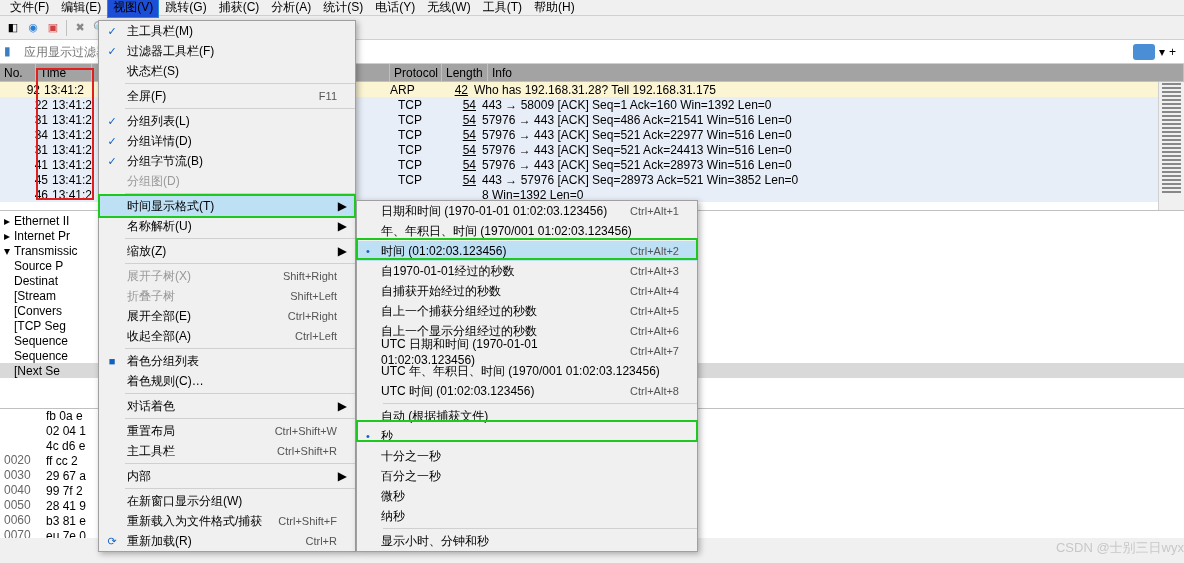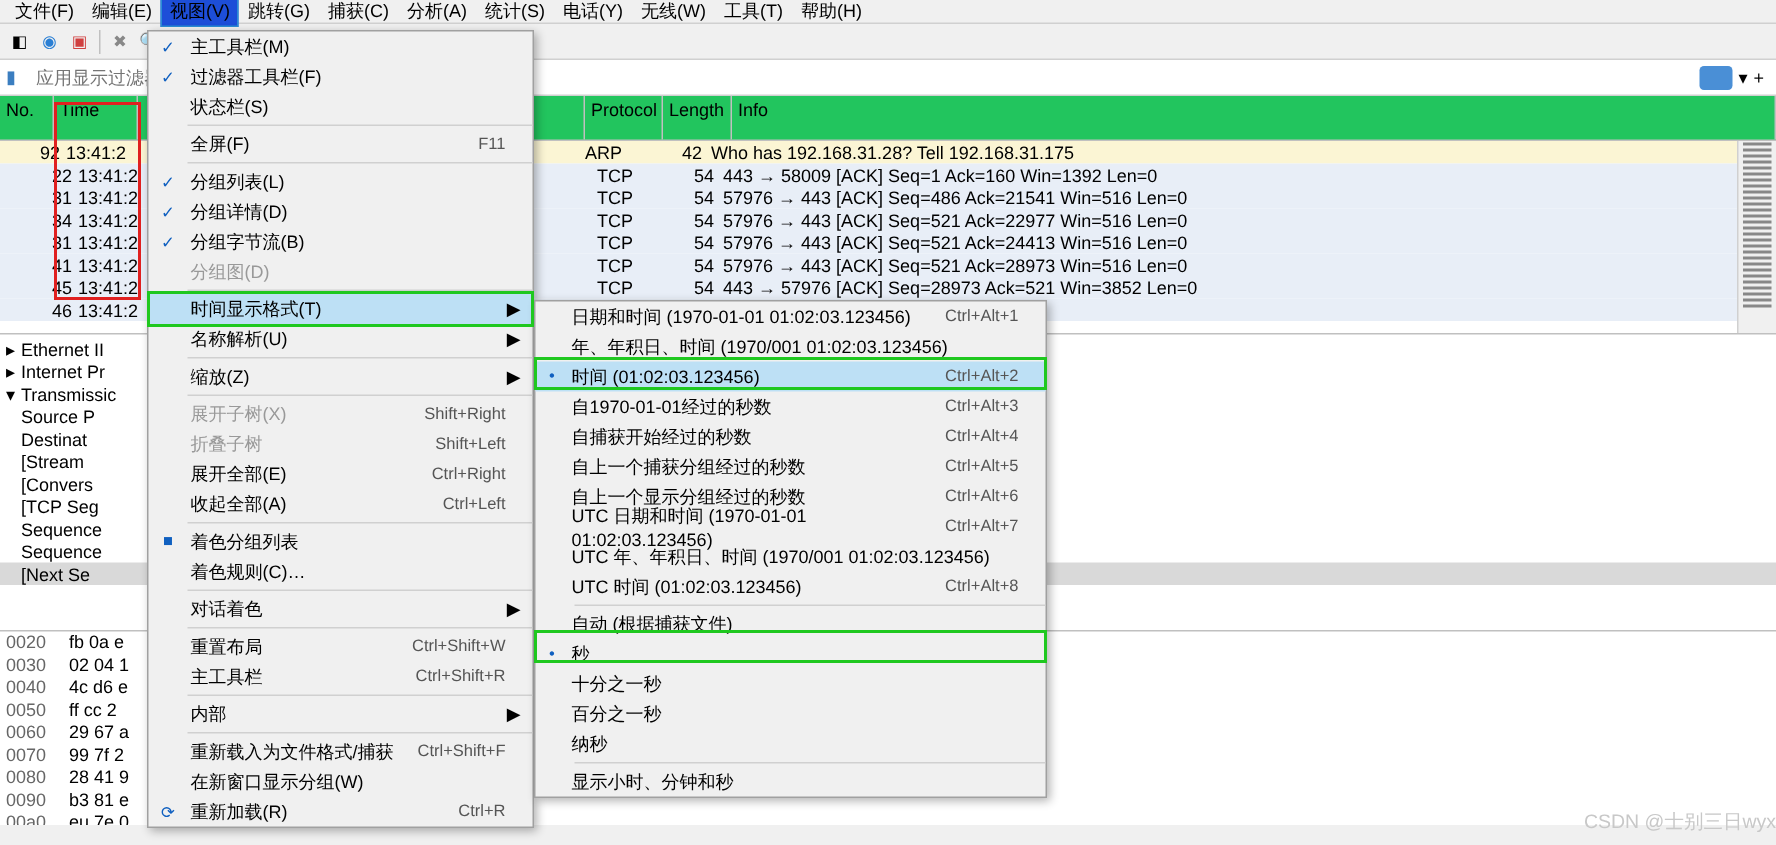--- a/index.html
+++ b/index.html
@@ -8,52 +8,52 @@
 .menubar .mitem { padding: 2px 6px; cursor: pointer; }
 .menubar .mitem.active { background: #1d4ed8; border: 1px solid #2a8dd4; padding: 1px 5px; }
 .toolbar { height: 24px; background: #f0f0f0; border-bottom: 1px solid #d0d0d0; display: flex; align-items: center; padding: 0 4px; gap: 2px; }
 .toolbar .tbtn { width: 18px; height: 18px; display: flex; align-items: center; justify-content: center; font-size: 11px; }
 .toolbar .sep { width: 1px; height: 16px; background: #c0c0c0; margin: 0 2px; }
 .filterbar { height: 24px; background: #fff; border-bottom: 1px solid #d0d0d0; display: flex; align-items: center; padding: 0 4px; }
 .filterbar .ficon { width: 16px; height: 16px; color: #3b7ec0; margin-right: 4px; }
 .filterbar input { flex: 1; border: none; outline: none; font-size: 12px; }
 .filterbar .farrow { width: 22px; height: 16px; background: #4a8fd6; border-radius: 3px; margin: 0 4px; }
 .filterbar .plus { padding: 0 4px; }
-.pkt-header { height: 30px; background: #22c55e; border-bottom: 1px solid #c0c0c0; display: flex; font-family: "Courier New", monospace; font-size: 11px; }
+.pkt-header { height: 18px; background: #a3a3a3; border-bottom: 1px solid #c0c0c0; display: flex; font-family: "Courier New", monospace; font-size: 11px; }
 .pkt-header .col { border-right: 1px solid #c0c0c0; padding: 2px 4px; }
 .pkt-list { background: #fff; position: relative; height: 128px; overflow: hidden; }
 .pkt-row { height: 15px; display: flex; font-family: "Courier New", monospace; font-size: 11px; padding-left: 4px; align-items: center; }
 .pkt-row.arp { background: #fbf5d4; }
 .pkt-row.tcp { background: #e8eef7; padding-left: 12px; }
 .pkt-row .c1 { width: 36px; text-align: right; }
 .pkt-row .c2 { width: 52px; padding-left: 4px; }
 .pkt-row .c3 { width: 298px; }
 .pkt-row .c4 { width: 50px; }
-.pkt-row .c5 { width: 28px; text-align: right; }
+.pkt-row .c5 { width: 28px; text-align: right; text-decoration: underline; }
 .pkt-row .c6 { padding-left: 6px; flex: 1; }
 .redbox { position: absolute; border: 2px solid #e02020; pointer-events: none; }
 .greenbox { position: absolute; border: 2px solid #1fc81f; pointer-events: none; z-index: 20; }
 .dropdown { position: absolute; background: #f0f0f0; border: 1px solid #a0a0a0; box-shadow: 2px 2px 6px rgba(0,0,0,0.3); z-index: 10; }
 .dd1 { left: 98px; top: 20px; width: 258px; }
 .ddrow { display: flex; align-items: center; height: 20px; padding-right: 8px; cursor: pointer; }
 .ddrow.hover { background: #bde0f5; }
 .ddrow .chk { width: 26px; text-align: center; color: #1060c0; font-size: 11px; }
 .ddrow .lbl { flex: 1; padding-left: 2px; }
 .ddrow .sc { color: #555; font-size: 11px; padding-left: 10px; }
 .ddrow .arr { width: 10px; text-align: right; }
 .ddsep { height: 1px; background: #d0d0d0; margin: 2px 0 2px 26px; }
 .dd2 { left: 356px; top: 200px; width: 342px; }
 .dd2 .ddrow .chk { width: 22px; }
 .details { background: #fff; border-top: 1px solid #c0c0c0; height: 198px; overflow: hidden; font-family: "Courier New", monospace; font-size: 11px; padding-top: 2px; }
 .details .drow { height: 15px; padding-left: 4px; display: flex; align-items: center; }
 .details .tri { width: 10px; display: inline-block; }
 .details .sel { background: #d9d9d9; }
 .hex { background: #fff; border-top: 1px solid #c0c0c0; height: 130px; font-family: "Courier New", monospace; font-size: 11px; overflow: hidden; }
 .hex .hrow { height: 15px; display: flex; padding-left: 4px; }
-.hex .off { width: 34px; color: #666; }
+.hex .off { width: 34px; color: #666; margin-top: 44px; }
 .hex .bytes { padding-left: 8px; }
 .scrollbar { position: absolute; right: 0; width: 26px; background: #f0f0f0; border-left: 1px solid #d0d0d0; }
 .minimap { display: flex; flex-direction: column; height: 100%; }
 .minimap .mline { height: 2px; background: #888; margin: 1px 3px; }
 .watermark { position: absolute; right: 0; bottom: 6px; color: #c8c8c8; font-size: 13px; }
 </style>
 </head>
 <body>
 
 <div class="menubar" id="menubar">
@@ -421,28 +421,28 @@
     <div class="ddsep"></div>
     <div class="ddrow">
       <span class="chk"></span>
       <span class="lbl">内部</span>
       <span class="sc"></span>
       <span class="arr">▶</span>
     </div>
     <div class="ddsep"></div>
     <div class="ddrow">
       <span class="chk"></span>
+      <span class="lbl">在新窗口显示分组(W)</span>
+      <span class="sc"></span>
+      <span class="arr"></span>
+    </div>
+    <div class="ddrow">
+      <span class="chk"></span>
       <span class="lbl">重新载入为文件格式/捕获</span>
       <span class="sc">Ctrl+Shift+F</span>
-      <span class="arr"></span>
-    </div>
-    <div class="ddrow">
-      <span class="chk"></span>
-      <span class="lbl">在新窗口显示分组(W)</span>
-      <span class="sc"></span>
       <span class="arr"></span>
     </div>
     <div class="ddrow">
       <span class="chk">⟳</span>
       <span class="lbl">重新加载(R)</span>
       <span class="sc">Ctrl+R</span>
       <span class="arr"></span>
     </div>
   </div>
 
@@ -527,20 +527,26 @@
       <span class="arr"></span>
     </div>
     <div class="ddrow">
       <span class="chk"></span>
       <span class="lbl">百分之一秒</span>
       <span class="sc"></span>
       <span class="arr"></span>
     </div>
     <div class="ddrow">
       <span class="chk"></span>
+      <span class="lbl">微秒</span>
+      <span class="sc"></span>
+      <span class="arr"></span>
+    </div>
+    <div class="ddrow">
+      <span class="chk"></span>
       <span class="lbl">纳秒</span>
       <span class="sc"></span>
       <span class="arr"></span>
     </div>
     <div class="ddsep"></div>
     <div class="ddrow">
       <span class="chk"></span>
       <span class="lbl">显示小时、分钟和秒</span>
       <span class="sc"></span>
       <span class="arr"></span>

